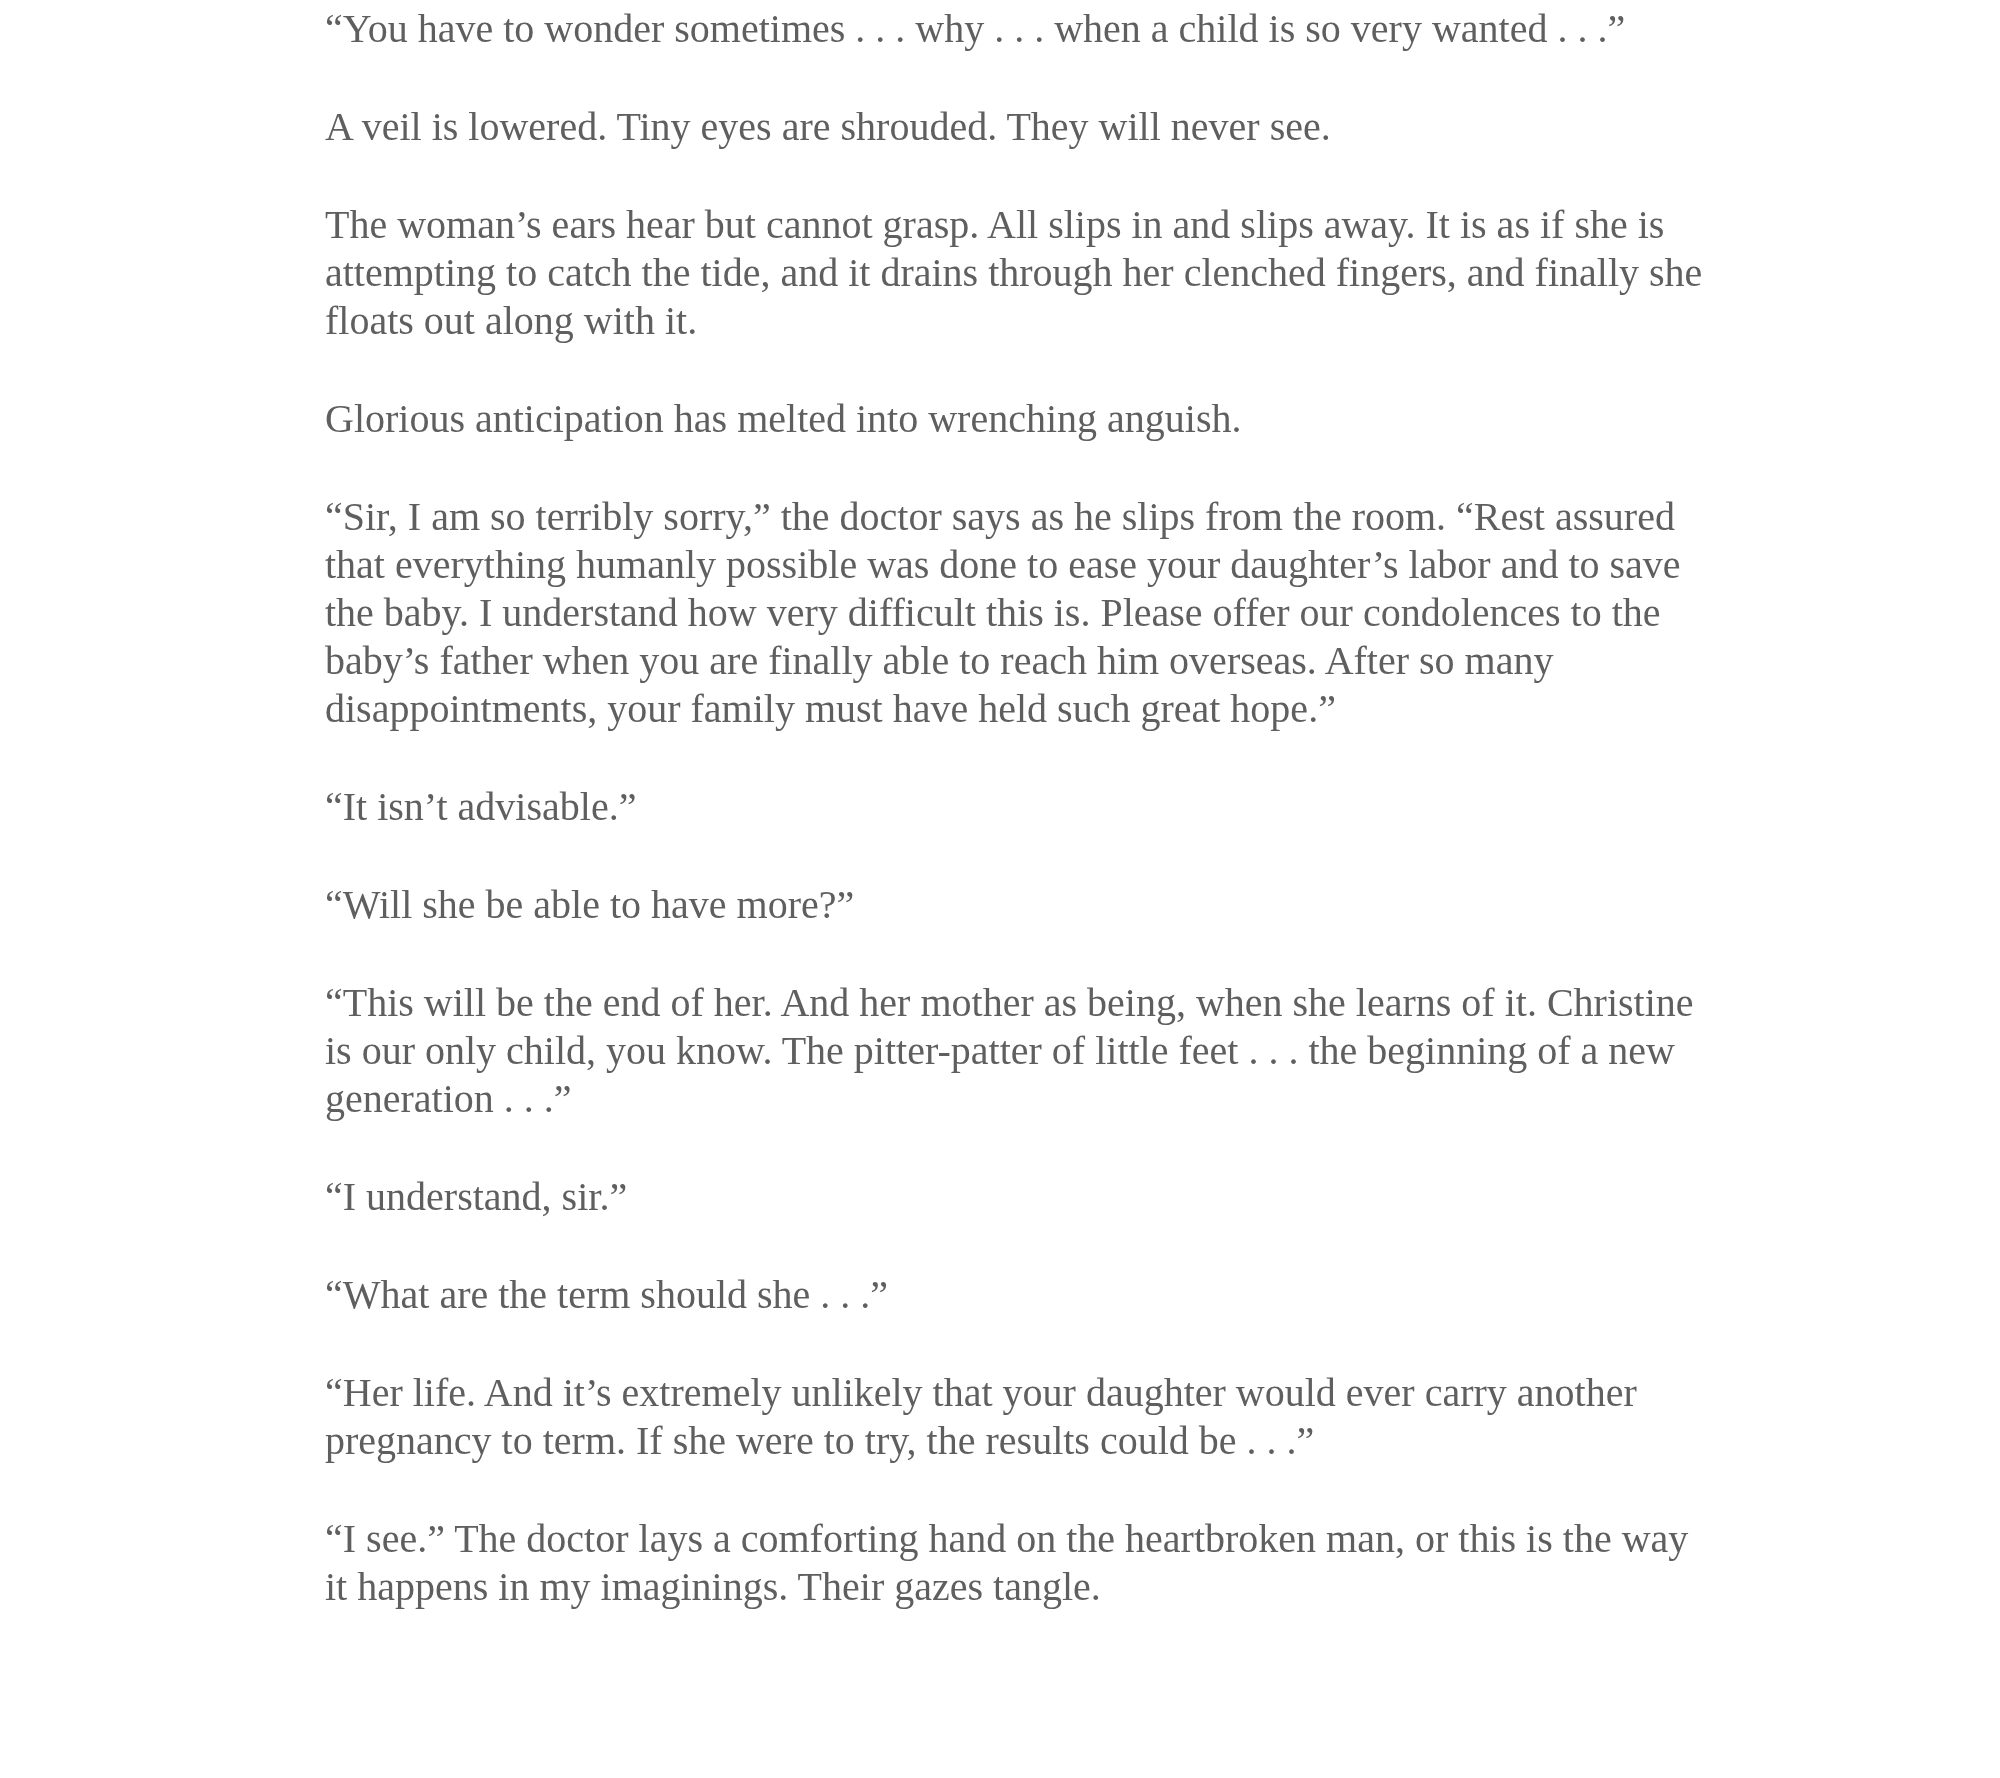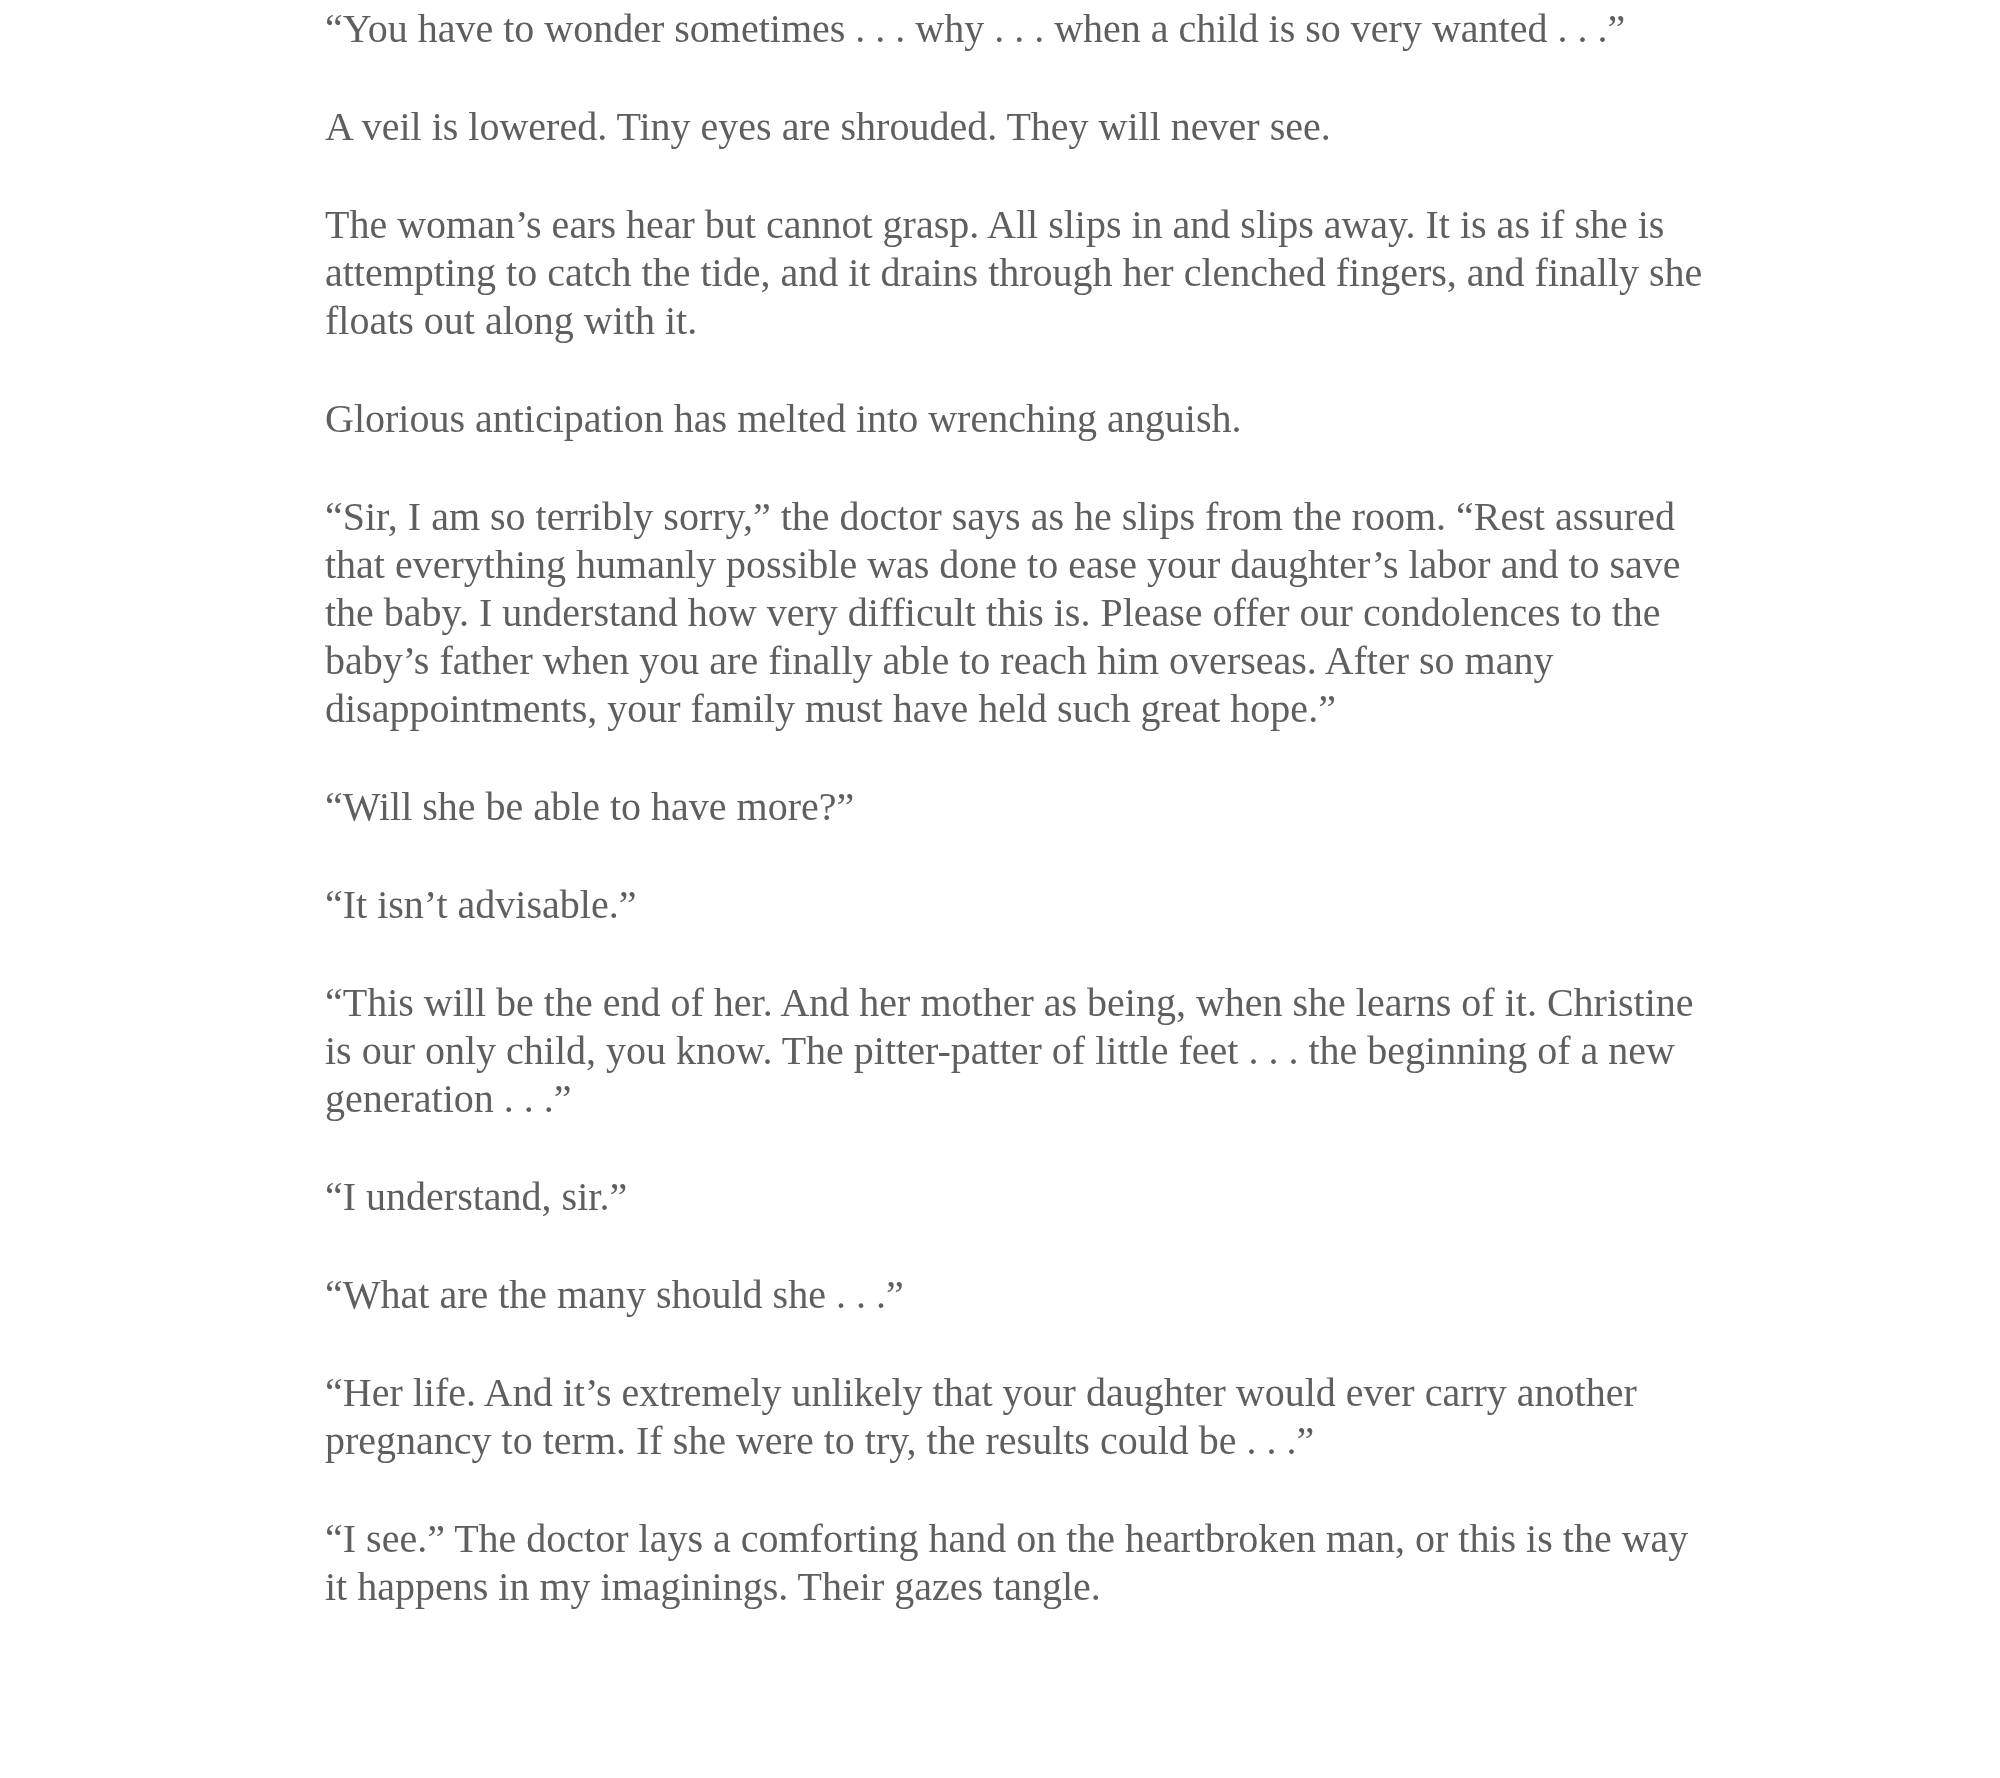--- a/index.html
+++ b/index.html
@@ -41,24 +41,24 @@
   <p class="para">A veil is lowered. Tiny eyes are shrouded. They will never see.</p>
   <p class="para">The woman’s ears hear but cannot grasp. All slips in and slips away. It is as if she is
 attempting to catch the tide, and it drains through her clenched fingers, and finally she
 floats out along with it.</p>
   <p class="para">Glorious anticipation has melted into wrenching anguish.</p>
   <p class="para">“Sir, I am so terribly sorry,” the doctor says as he slips from the room. “Rest assured
 that everything humanly possible was done to ease your daughter’s labor and to save
 the baby. I understand how very difficult this is. Please offer our condolences to the
 baby’s father when you are finally able to reach him overseas. After so many
 disappointments, your family must have held such great hope.”</p>
+  <p class="para">“It isn’t advisable.”</p>
   <p class="para">“Will she be able to have more?”</p>
-  <p class="para">“It isn’t advisable.”</p>
   <p class="para">“This will be the end of her. And her mother as being, when she learns of it. Christine
 is our only child, you know. The pitter-patter of little feet . . . the beginning of a new
 generation . . .”</p>
   <p class="para">“I understand, sir.”</p>
-  <p class="para">“What are the many should she . . .”</p>
+  <p class="para">“What are the term should she . . .”</p>
   <p class="para">“Her life. And it’s extremely unlikely that your daughter would ever carry another
 pregnancy to term. If she were to try, the results could be . . .”</p>
   <p class="para">“I see.” The doctor lays a comforting hand on the heartbroken man, or this is the way
 it happens in my imaginings. Their gazes tangle.</p>
 </div>
 
 </body></html>

